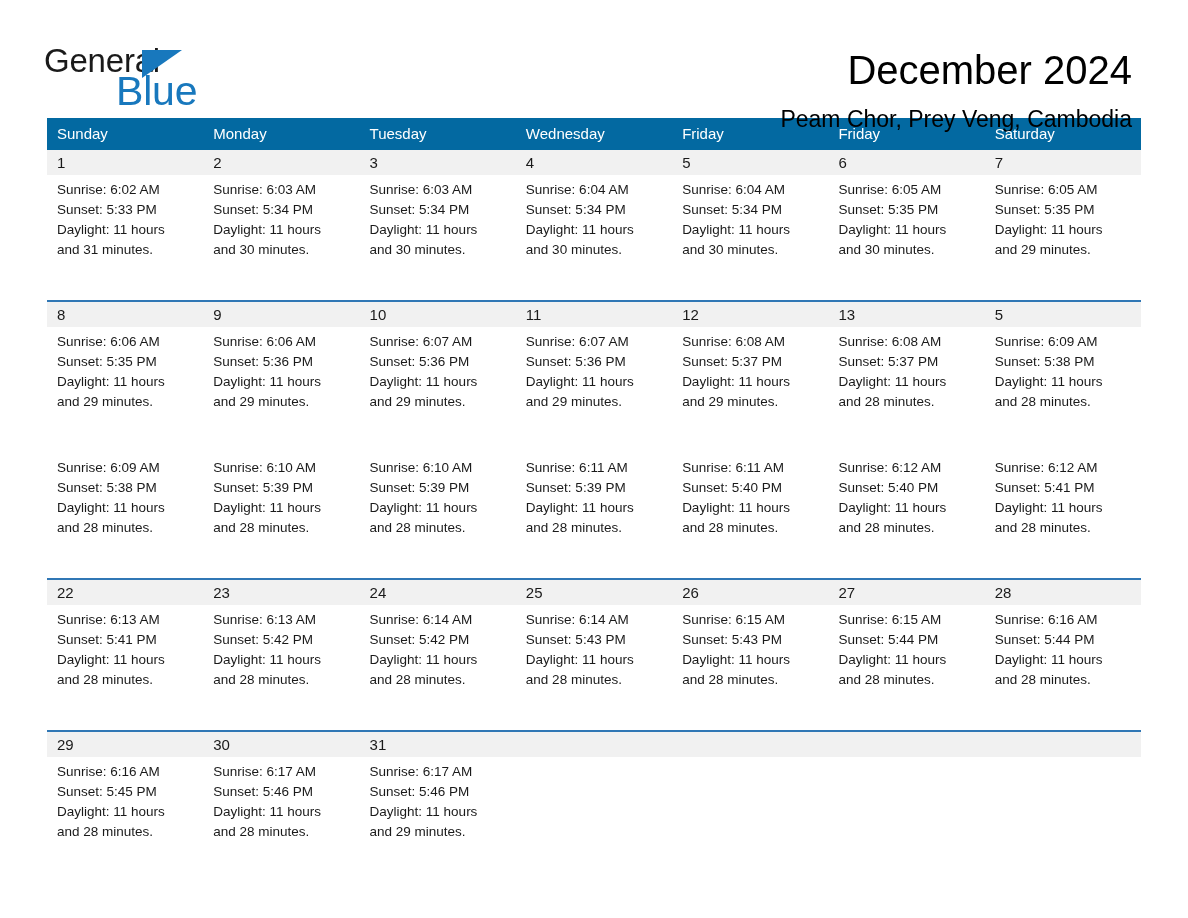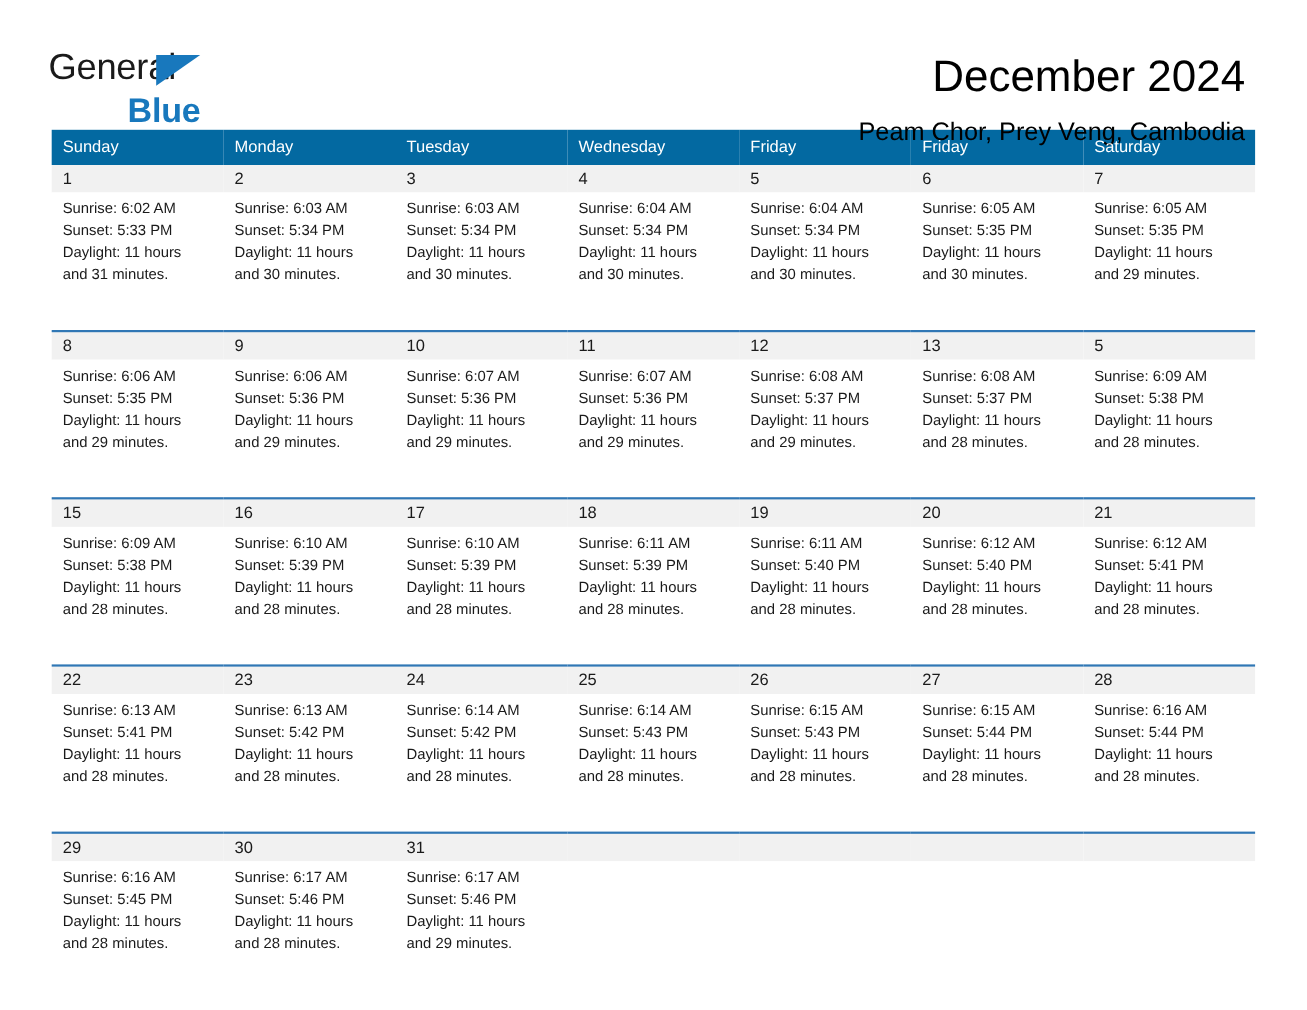--- a/index.html
+++ b/index.html
@@ -37,26 +37,26 @@
   .logo-general {
     font-size: 33px;
     line-height: 34px;
     color: #1a1a1a;
     letter-spacing: -0.2px;
     font-weight: 400;
   }
   .logo-blue {
     position: absolute;
     left: 72px;
-    top: 40px;
-    font-size: 31px;
+    top: 30px;
+    font-size: 41px;
     line-height: 34px;
     color: #1878bd;
     letter-spacing: -0.2px;
-    font-weight: 700;
+    font-weight: 400;
   }
   .logo-tri {
     position: absolute;
     left: 98px;
     top: 6px;
     width: 0;
     height: 0;
     border-left: 40px solid #1878bd;
     border-bottom: 28px solid transparent;
   }
@@ -256,29 +256,20 @@
             <div>Daylight: 11 hours</div>
             <div>and 28 minutes.</div>
           </td>
           <td>
             <div>Sunrise: 6:09 AM</div>
             <div>Sunset: 5:38 PM</div>
             <div>Daylight: 11 hours</div>
             <div>and 28 minutes.</div>
           </td>
         </tr>
-        <tr class="daynum-row">
-          <td>15</td>
-          <td>16</td>
-          <td>17</td>
-          <td>18</td>
-          <td>19</td>
-          <td>20</td>
-          <td>21</td>
-        </tr>
         <tr class="detail-row">
           <td>
             <div>Sunrise: 6:09 AM</div>
             <div>Sunset: 5:38 PM</div>
             <div>Daylight: 11 hours</div>
             <div>and 28 minutes.</div>
           </td>
           <td>
             <div>Sunrise: 6:10 AM</div>
             <div>Sunset: 5:39 PM</div>

